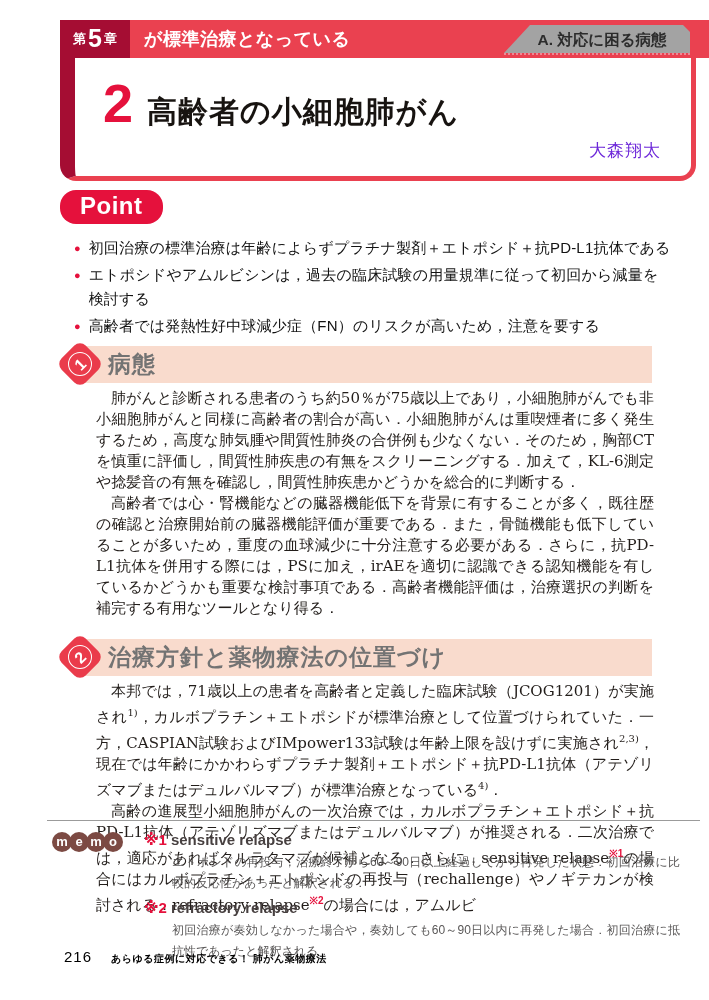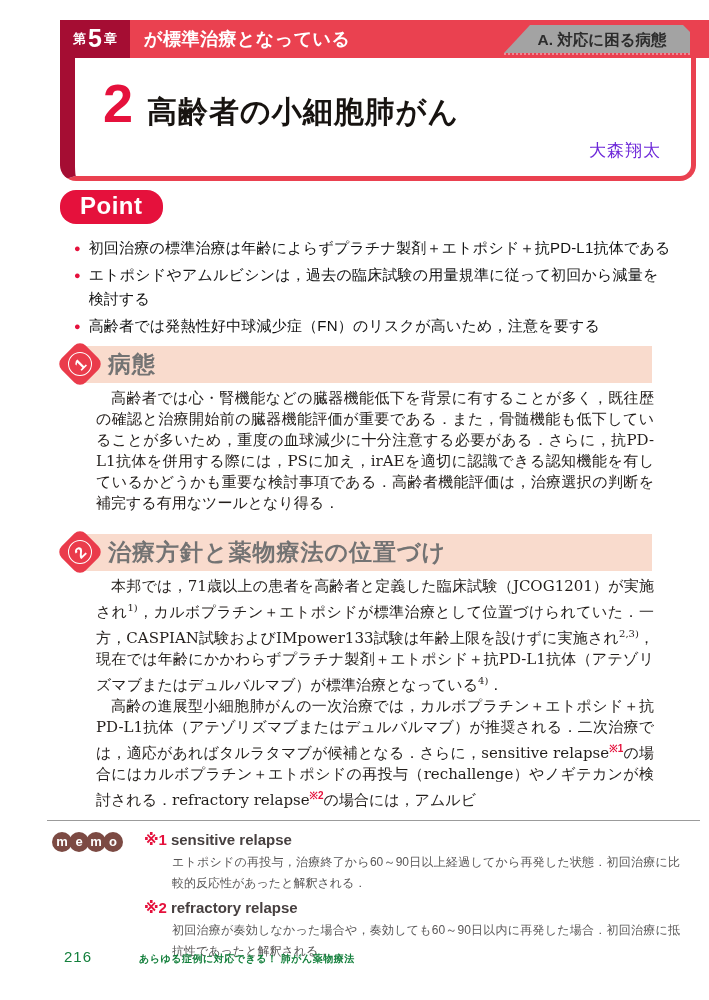--- a/index.html
+++ b/index.html
@@ -61,21 +61,21 @@
   .memo-row{display:flex;align-items:flex-start;}
   .memo-badge{display:flex;margin-left:5px;margin-top:1px;flex:0 0 auto;}
   .memo-circle{width:20px;height:20px;border-radius:50%;background:#7c4a43;color:#fff;
     font-size:13px;font-weight:bold;line-height:20px;text-align:center;margin-right:-3px;}
   .memo-items{margin-left:24px;}
   .memo-term-row{font-size:15px;font-weight:bold;color:#474040;margin-bottom:3px;}
   .memo-term-row .mk{color:#e5113c;margin-right:4px;}
   .memo-desc{font-size:12px;color:#595757;line-height:1.72;margin:0 0 6px 28px;width:508px;text-align:justify;}
 
   
-  .footer{top:948px;left:64px;display:flex;align-items:baseline;gap:47px;color:#15803d;}
+  .footer{top:948px;left:64px;display:flex;align-items:baseline;gap:19px;color:#000000;}
   .page-number{font-size:15px;letter-spacing:1px;}
   .book-title{font-size:10px;font-weight:bold;letter-spacing:.5px;}
 </style>
 </head>
 <body>
 
 <div class="abs band">
   <div class="chapter-badge">
     <span class="sm">第</span>
     <span class="num">5</span>
@@ -113,20 +113,21 @@
 </div>
 
 <div class="abs main">
 
   <div class="sec-header">
     <span class="diamond"></span>
     <span class="ring abs" style="left:-8px;top:6px;">1</span>
     <span class="sec-title">病態</span>
   </div>
   <div class="sec-body">
+    <p>肺がんと診断される患者のうち約50％が75歳以上であり，小細胞肺がんでも非小細胞肺がんと同様に高齢者の割合が高い．小細胞肺がんは重喫煙者に多く発生するため，高度な肺気腫や間質性肺炎の合併例も少なくない．そのため，胸部CTを慎重に評価し，間質性肺疾患の有無をスクリーニングする．加えて，KL-6測定や捻髪音の有無を確認し，間質性肺疾患かどうかを総合的に判断する．</p>
     <p>高齢者では心・腎機能などの臓器機能低下を背景に有することが多く，既往歴の確認と治療開始前の臓器機能評価が重要である．また，骨髄機能も低下していることが多いため，重度の血球減少に十分注意する必要がある．さらに，抗PD-L1抗体を併用する際には，PSに加え，irAEを適切に認識できる認知機能を有しているかどうかも重要な検討事項である．高齢者機能評価は，治療選択の判断を補完する有用なツールとなり得る．</p>
   </div>
 
   <div class="sec2-gap"></div>
 
   <div class="sec-header">
     <span class="diamond"></span>
     <span class="ring abs" style="left:-8px;top:6px;">2</span>
     <span class="sec-title">治療方針と薬物療法の位置づけ</span>
   </div>

